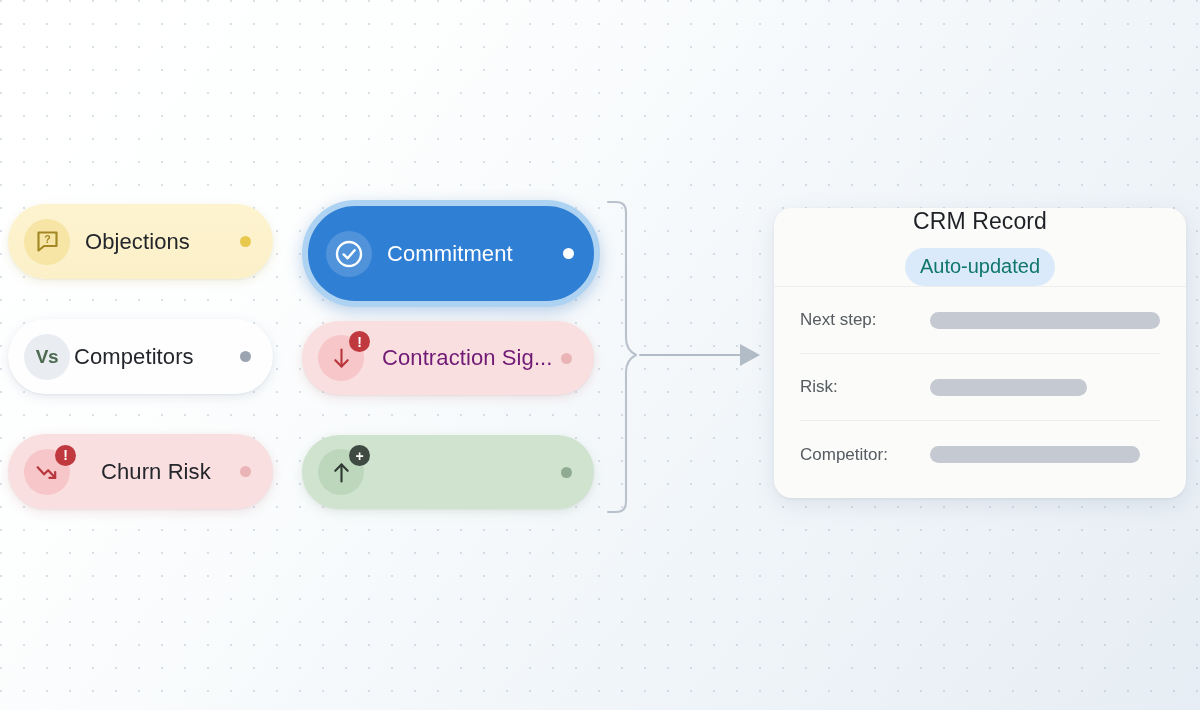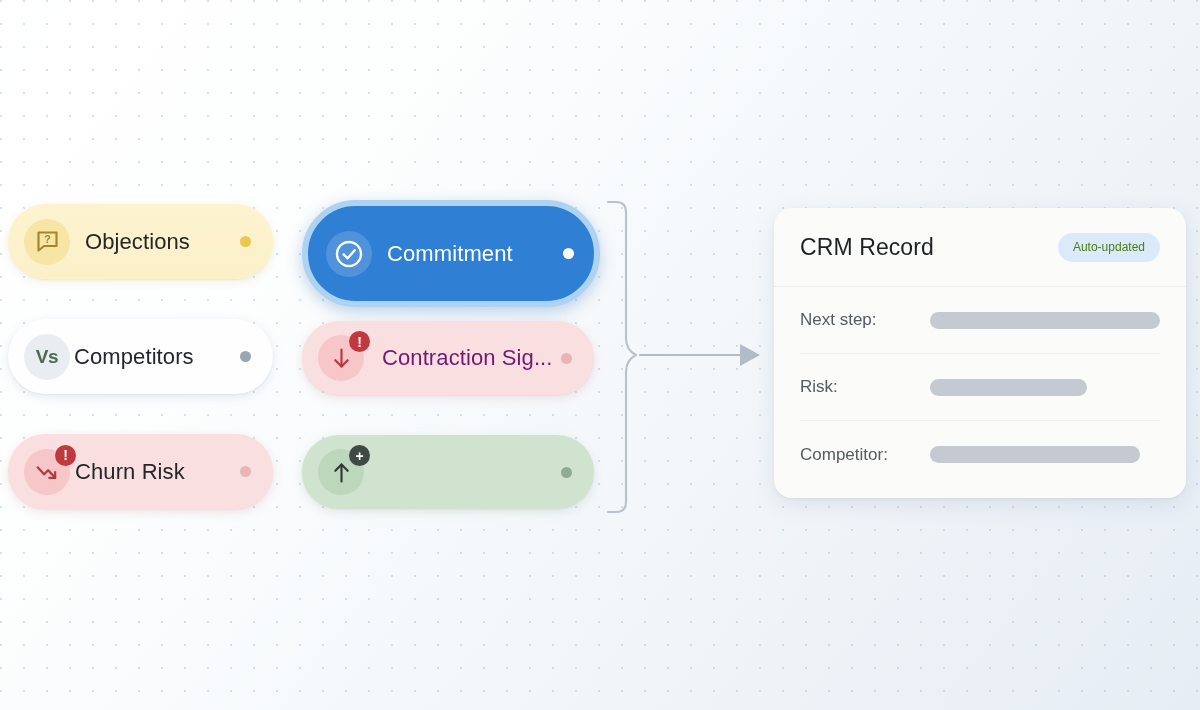--- a/index.html
+++ b/index.html
@@ -92,21 +92,21 @@
   #pill-competitors .pill-label { color: #23262b; margin-left: 4px; }
   #pill-competitors .pill-dot { right: 22px; background: #9aa5b1; }
 
   #pill-churn {
     left: 8px;  top: 434px;  width: 265px; height: 75px;
     padding: 0 16px;
     background: #fadfe0;
     box-shadow: 0 3px 11px rgba(190,110,115,0.18), 0 1px 2px rgba(0,0,0,0.05);
   }
   #pill-churn .pill-icon { background: #f6c6c8; }
-  #pill-churn .pill-label { color: #23262b; margin-left: 5px; }
+  #pill-churn .pill-label { color: #23262b; margin-left: 31px; }
   #pill-churn .pill-dot { right: 22px; background: #eab4b6; }
 
   #pill-commitment {
     left: 302px; top: 200px; width: 298px; height: 107px;
     padding: 0 18px;
     background: #2f7fd4;
     border: 6px solid #aed2f2;
     box-shadow: 0 5px 16px rgba(47,113,190,0.30);
   }
   #pill-commitment .pill-icon { background: rgba(255,255,255,0.16); }
@@ -163,32 +163,33 @@
     overflow: hidden;
   }
 
   #crm-header {
     height: 79px;
     padding: 0 26px;
     display: flex;
     align-items: center;
     justify-content: space-between;
     border-bottom: 1px solid #eceeef;
+    flex-direction: column;
   }
 
   #crm-title {
     font-size: 23px;
     color: #1d2024;
     letter-spacing: 0.1px;
   }
 
   #crm-badge {
     background: #dbeafb;
-    color: #4d7c0f;
-    font-size: 12px;
+    color: #0f766e;
+    font-size: 20px;
     padding: 7px 15px 8px;
     border-radius: 999px;
     white-space: nowrap;
   }
 
   #crm-fields { padding: 0 26px; }
 
   .crm-row {
     display: flex;
     align-items: center;

